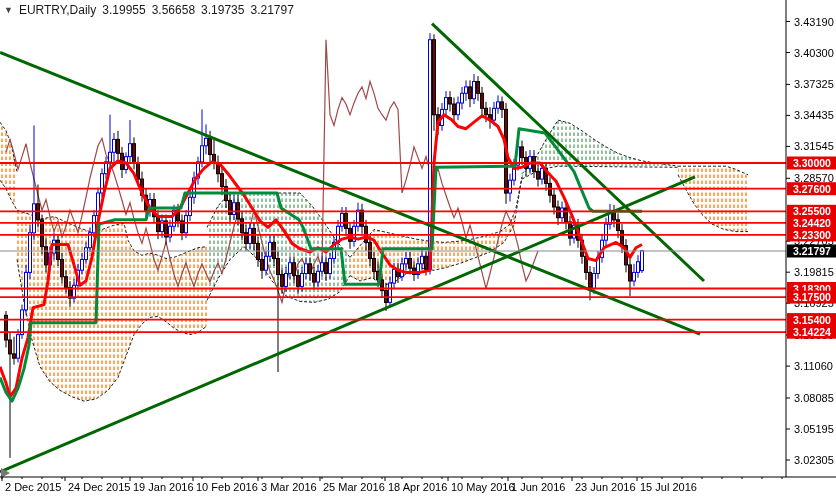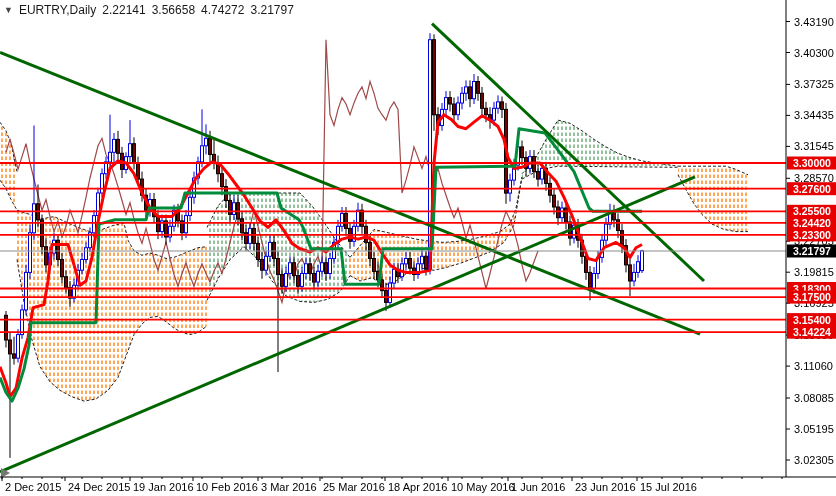--- a/index.html
+++ b/index.html
@@ -525,18 +525,18 @@
         <text x="793" y="336.2" font-size="10.5" font-weight="bold" font-family="&quot;Liberation Sans&quot;,sans-serif" fill="#ffffff">3.14224</text>
       </g>
       <g>
         <rect x="787" y="244.5" width="49" height="13" fill="#000000"></rect>
         <text x="793" y="255.0" font-size="10.5" font-weight="bold" font-family="&quot;Liberation Sans&quot;,sans-serif" fill="#ffffff">3.21797</text>
       </g>
     </svg>
   <div id="title-bar">
     <span class="arrow">▼</span>
     <span>EURTRY,Daily</span>
-    <span>2.22141</span>
+    <span>3.19955</span>
     <span>3.56658</span>
-    <span>4.74272</span>
+    <span>3.19735</span>
     <span>3.21797</span>
   </div>
 </div>
 
 </body></html>

